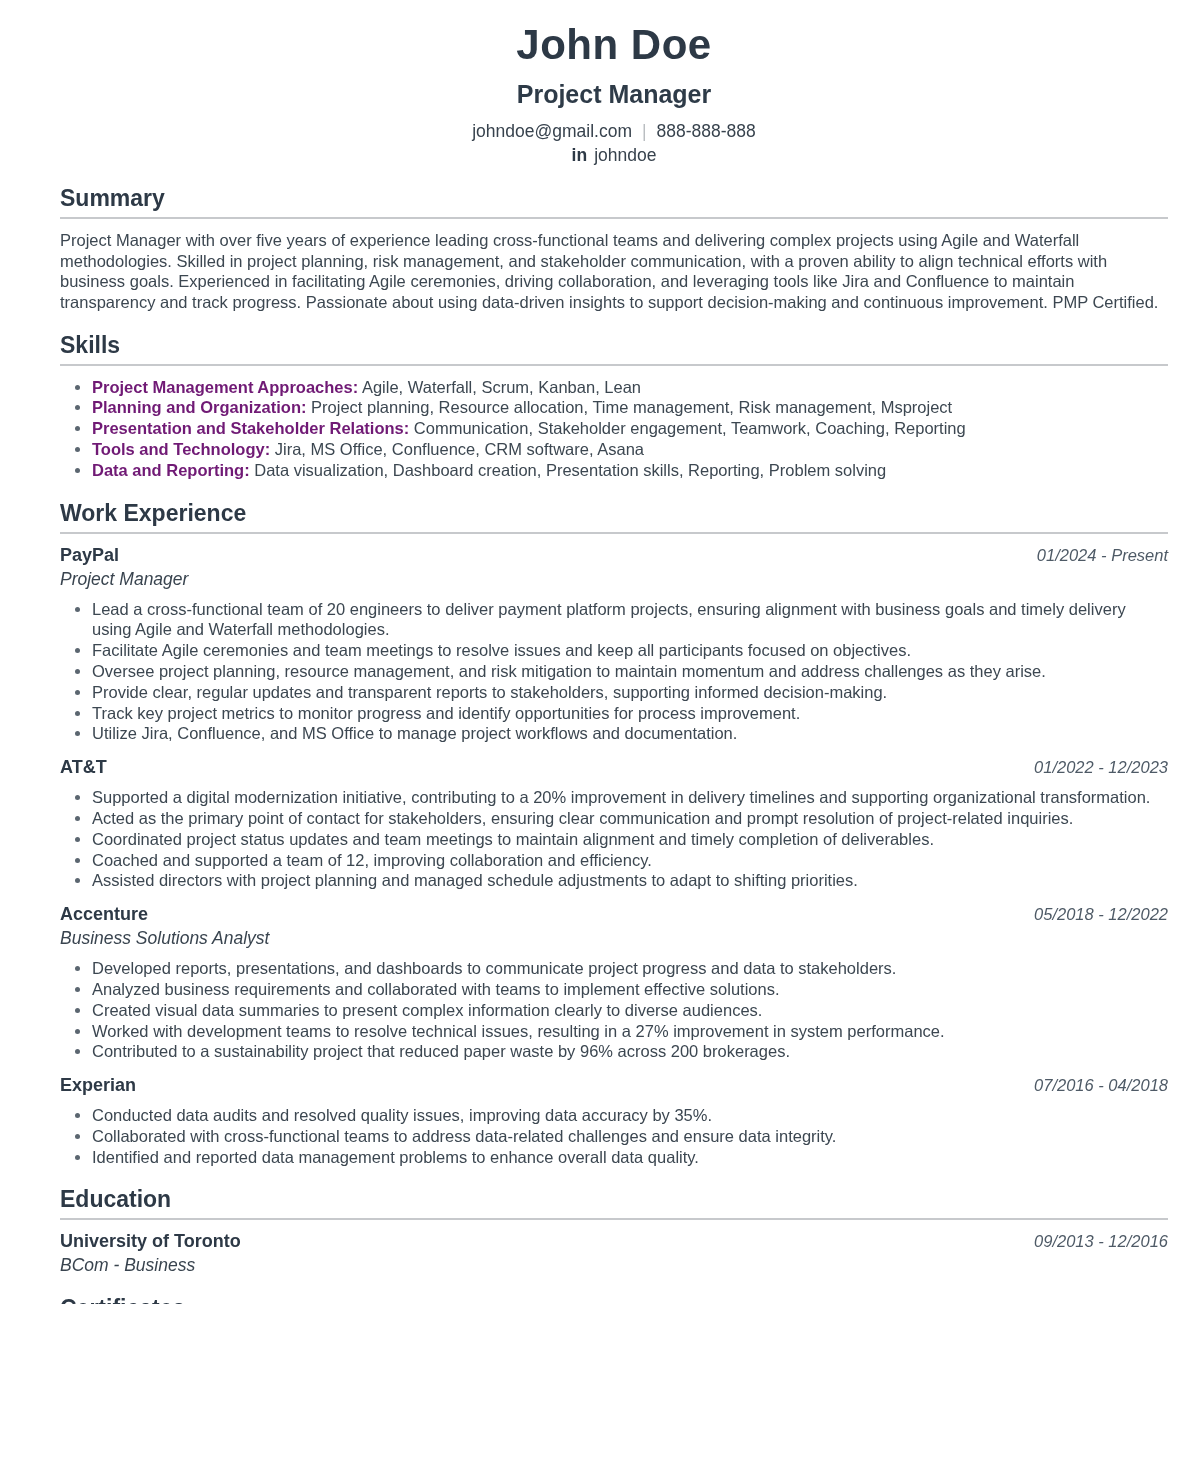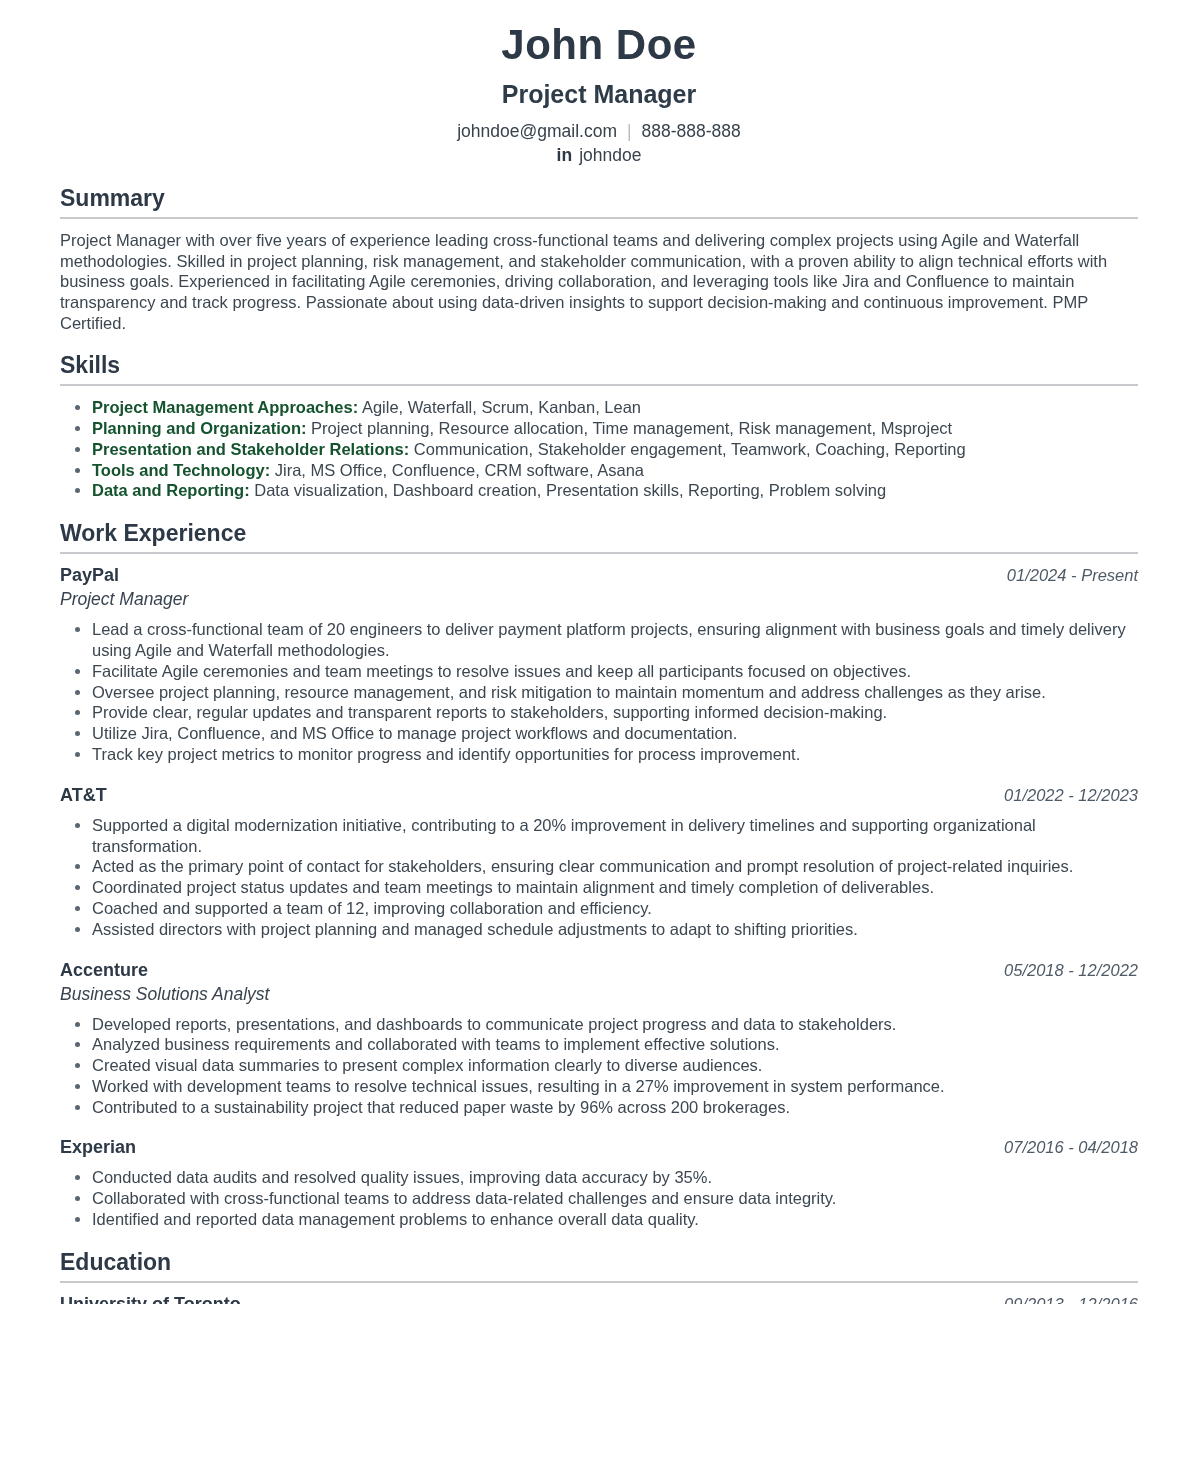--- a/index.html
+++ b/index.html
@@ -7,21 +7,21 @@
   body {
     width: 1200px;
     height: 1473px;
     font-family: "Liberation Sans", "DejaVu Sans", sans-serif;
     color: #3c4751;
     -webkit-font-smoothing: antialiased;
   }
   .page {
     width: 1200px;
     height: 1304px;
-    padding: 22px 62px 0 60px;
+    padding: 22px 32px 0 60px;
     background: #ffffff;
     overflow: hidden;
     border-radius: 9px;
   }
   
   .header { text-align: center; }
   .name {
     font-size: 42px;
     font-weight: 700;
     color: #2d3946;
@@ -84,23 +84,23 @@
   ul.dotted li::before {
     content: "";
     position: absolute;
     left: 15px;
     top: 8px;
     width: 5px;
     height: 5px;
     border-radius: 50%;
     background: #5b6670;
   }
-  .skill-label { font-weight: 700; color: #14532d; }
-  
-  .job { margin-top: 20px; }
+  .skill-label { font-weight: 700; color: #701a75; }
+  
+  .job { margin-top: 13px; }
   .job:first-of-type { margin-top: 2px; }
   .job-head {
     display: flex;
     justify-content: space-between;
     align-items: center;
   }
   .company {
     font-size: 18px;
     font-weight: 700;
     color: #2d3946;
@@ -180,22 +180,22 @@
       <div class="job-head">
         <span class="company">PayPal</span>
         <span class="dates">01/2024 - Present</span>
       </div>
       <div class="role">Project Manager</div>
       <ul class="dotted">
         <li>Lead a cross-functional team of 20 engineers to deliver payment platform projects, ensuring alignment with business goals and timely delivery using Agile and Waterfall methodologies.</li>
         <li>Facilitate Agile ceremonies and team meetings to resolve issues and keep all participants focused on objectives.</li>
         <li>Oversee project planning, resource management, and risk mitigation to maintain momentum and address challenges as they arise.</li>
         <li>Provide clear, regular updates and transparent reports to stakeholders, supporting informed decision-making.</li>
+        <li>Track key project metrics to monitor progress and identify opportunities for process improvement.</li>
         <li>Utilize Jira, Confluence, and MS Office to manage project workflows and documentation.</li>
-        <li>Track key project metrics to monitor progress and identify opportunities for process improvement.</li>
       </ul>
     </article>
 
     <article class="job">
       <div class="job-head">
         <span class="company">AT&amp;T</span>
         <span class="dates">01/2022 - 12/2023</span>
       </div>
       <ul class="dotted">
         <li>Supported a digital modernization initiative, contributing to a 20% improvement in delivery timelines and supporting organizational transformation.</li>

